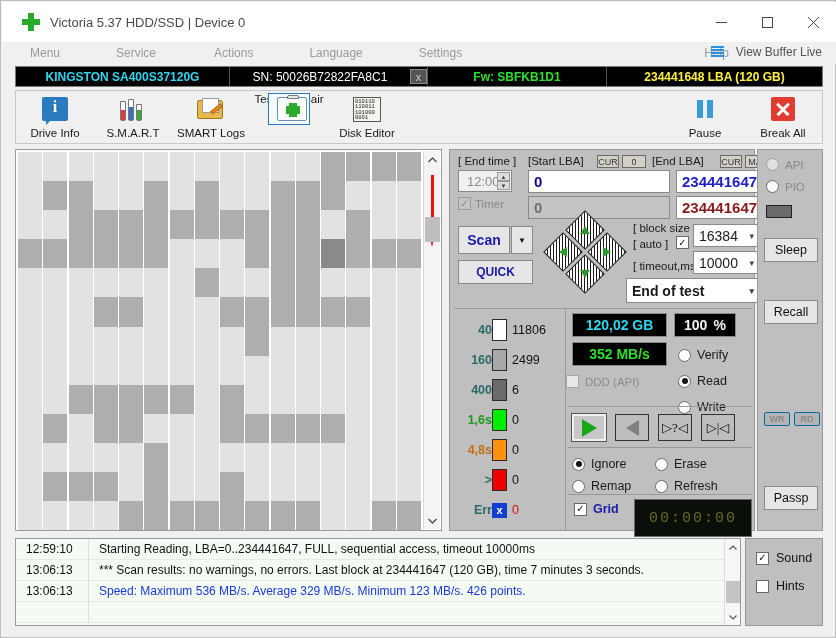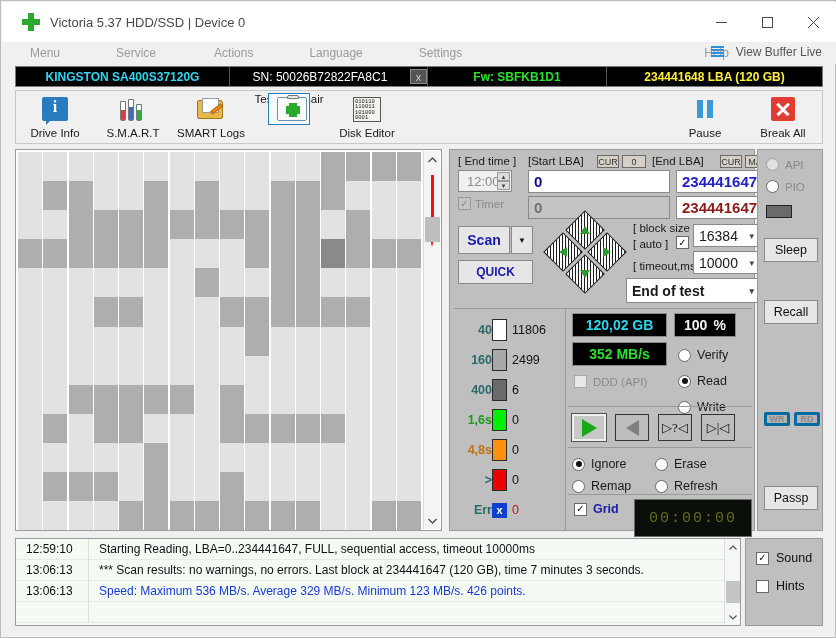--- a/index.html
+++ b/index.html
@@ -331,21 +331,21 @@
   .lcd {
     position:absolute; background:#000; border:1px solid #8a8a8a;
     display:flex; align-items:center; justify-content:center;
     font-weight:bold; font-size:14px;
   }
   .lcd-cap  { left:122px; top:163px; width:95px; height:24px; color:#2ad8ee; }
   .lcd-pct  { left:224px; top:163px; width:62px; height:24px; color:#f4f4f4;
               justify-content:space-between; padding:0 9px; }
   .lcd-spd  { left:122px; top:192px; width:95px; height:24px; color:#2ae02a; }
 
-  .ddd { position:absolute; left:124px; top:225px; display:flex; align-items:center; gap:6px; }
+  .ddd { position:absolute; left:116px; top:225px; display:flex; align-items:center; gap:6px; }
   .radio-grp { position:absolute; left:228px; top:192px; }
   .rrow { display:flex; align-items:center; gap:6px; height:26px; }
   .radio {
     width:13px; height:13px; border-radius:50%;
     background:#fff; border:1px solid #6a6a6a;
     display:inline-flex; align-items:center; justify-content:center;
   }
   .radio.on:after { content:""; width:6px; height:6px; border-radius:50%; background:#111; }
   .radio.dis { background:#e0e0e0; border-color:#a0a0a0; }
 
@@ -385,21 +385,21 @@
     background:#e6e6e6; border:1px solid #8a8a8a;
     display:flex; align-items:center; justify-content:center;
     font-size:12.5px; color:#111;
   }
   .rail-dark {
     position:absolute; left:8px; top:55px; width:26px; height:13px;
     background:#6a6a6a; border:1px solid #222;
   }
   .wrrd { position:absolute; left:6px; top:262px; width:56px; display:flex; gap:4px; }
   .wrrd div {
-    width:26px; height:14px; background:#b4b4b4; border:3px solid #0369a1; border-radius:2px;
+    width:26px; height:14px; background:#b4b4b4; border:1px solid #0369a1; border-radius:2px;
     display:flex; align-items:center; justify-content:center;
     font-size:9px; font-weight:bold; color:#8a8a8a;
   }
 
   
   .logwrap {
     position:absolute; left:14px; top:537px; width:726px; height:88px;
     background:#f4fbf4; border:1px solid #9a9a9a;
   }
   .log-rows { position:absolute; left:0; top:0; right:16px; top:0; bottom:0; }

